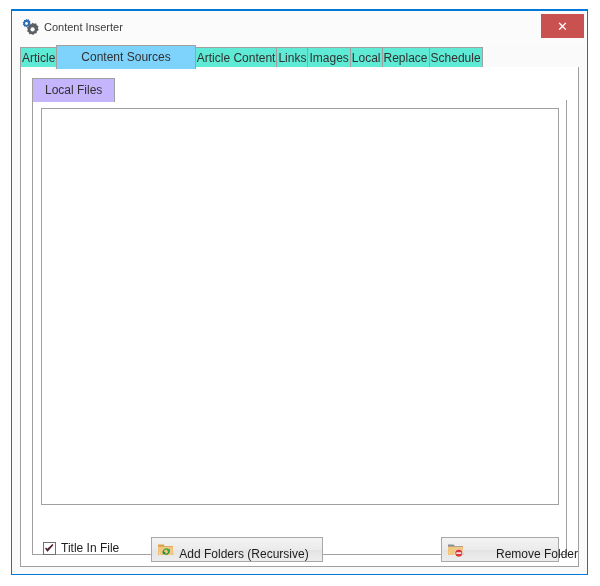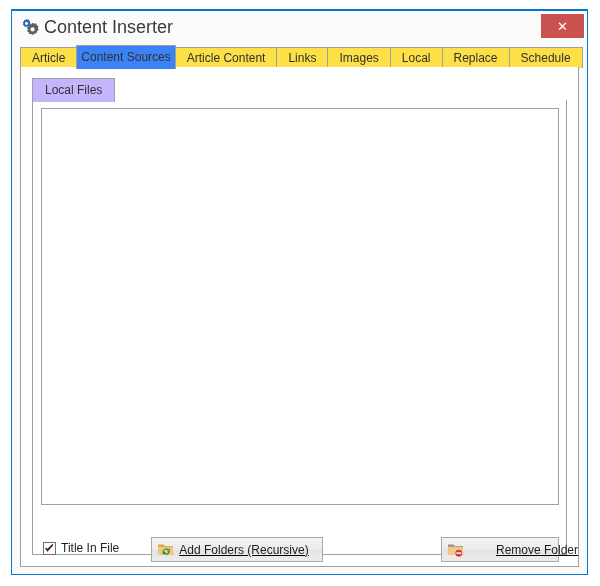--- a/index.html
+++ b/index.html
@@ -37,21 +37,21 @@
     position: absolute;
     left: 8px;
     top: 6px;
     width: 22px;
     height: 22px;
   }
   #title-text {
     position: absolute;
     left: 32px;
     top: 6px;
-    font-size: 18px;
+    font-size: 11px;
     color: #3c3c3c;
     line-height: 21px;
     white-space: nowrap;
   }
   #close-button {
     position: absolute;
     right: 3px;
     top: 3px;
     width: 43px;
     height: 24px;
@@ -84,40 +84,40 @@
     height: 23px;
     display: flex;
     align-items: flex-end;
     border-bottom: 1px solid #a0a0a0;
     box-sizing: border-box;
   }
   .tab {
     position: relative;
     height: 21px;
     line-height: 20px;
-    padding: 0 11px;
+    padding: 0 1px;
     font-size: 12px;
     color: #313131;
-    background: #fde047;
+    background: #5eead4;
     border: 1px solid #a0a0a0;
     border-bottom: none;
     margin-right: -1px;
     white-space: nowrap;
     cursor: default;
     box-sizing: border-box;
     top: 1px;
   }
   .tab.selected {
     height: 24px;
     line-height: 22px;
-    background: #3b82f6;
+    background: #7dd3fc;
     z-index: 3;
     top: 1px;
     margin-bottom: -1px;
-    padding: 0 4px;
+    padding: 0 24px;
   }
 
   #tabpage {
     position: absolute;
     left: 0;
     top: 22px;
     width: 559px;
     height: 500px;
     background: #ffffff;
     border: 1px solid #a0a0a0;
@@ -223,23 +223,22 @@
   .act-btn {
     position: absolute;
     top: 0;
     height: 25px;
     background: linear-gradient(to bottom, #f3f3f3 0%, #ebebeb 50%, #e3e3e3 51%, #ededed 100%);
     border: 1px solid #a8a8a8;
     box-sizing: border-box;
     padding: 0;
     cursor: pointer;
     display: flex;
-    align-items: center;
+    align-items: flex-end;
     font-family: "Liberation Sans", sans-serif;
-    text-decoration: underline;
   }
   .act-btn.focused {
     border: 1px solid #3c7fb1;
     background: linear-gradient(to bottom, #f0f6fb 0%, #e7f1fa 50%, #dfeaf6 51%, #eaf3fb 100%);
   }
   .act-btn .focus-ring {
     position: absolute;
     left: 1px; top: 1px; right: 1px; bottom: 1px;
     border: 1px dotted #4a4a4a;
     pointer-events: none;

